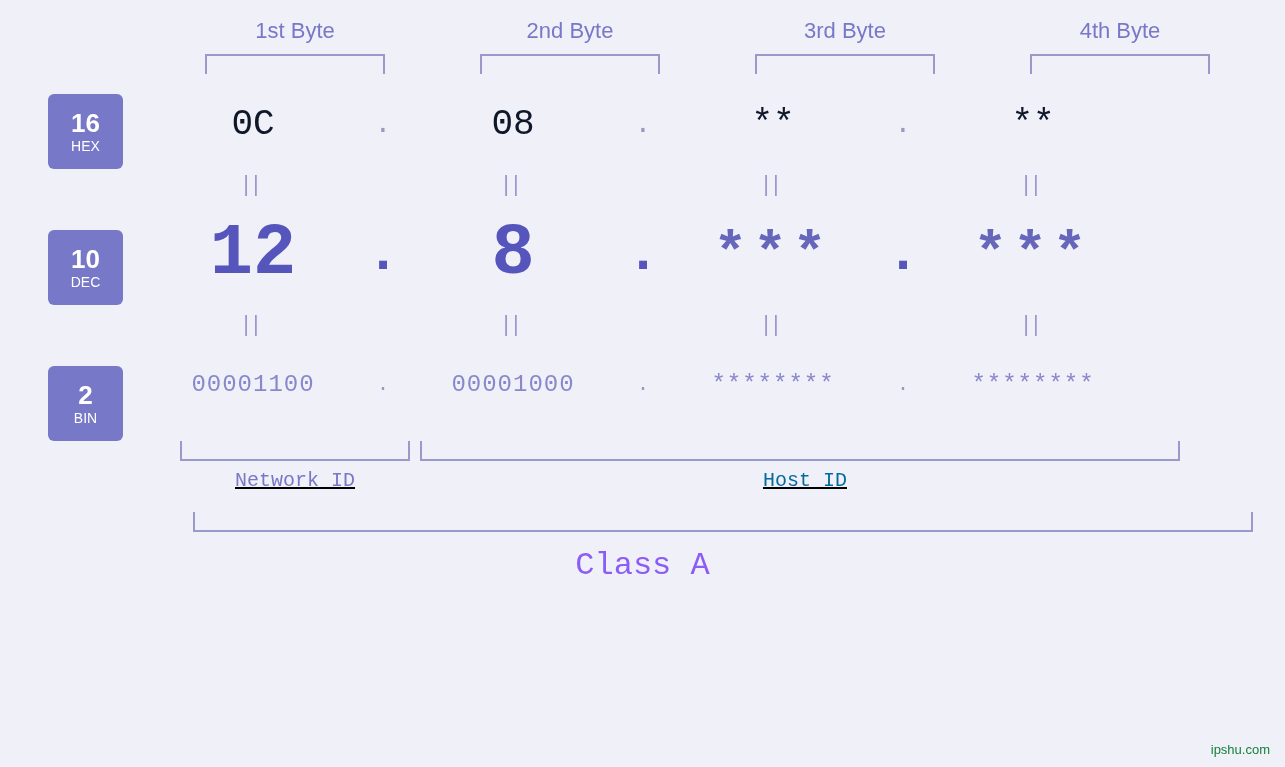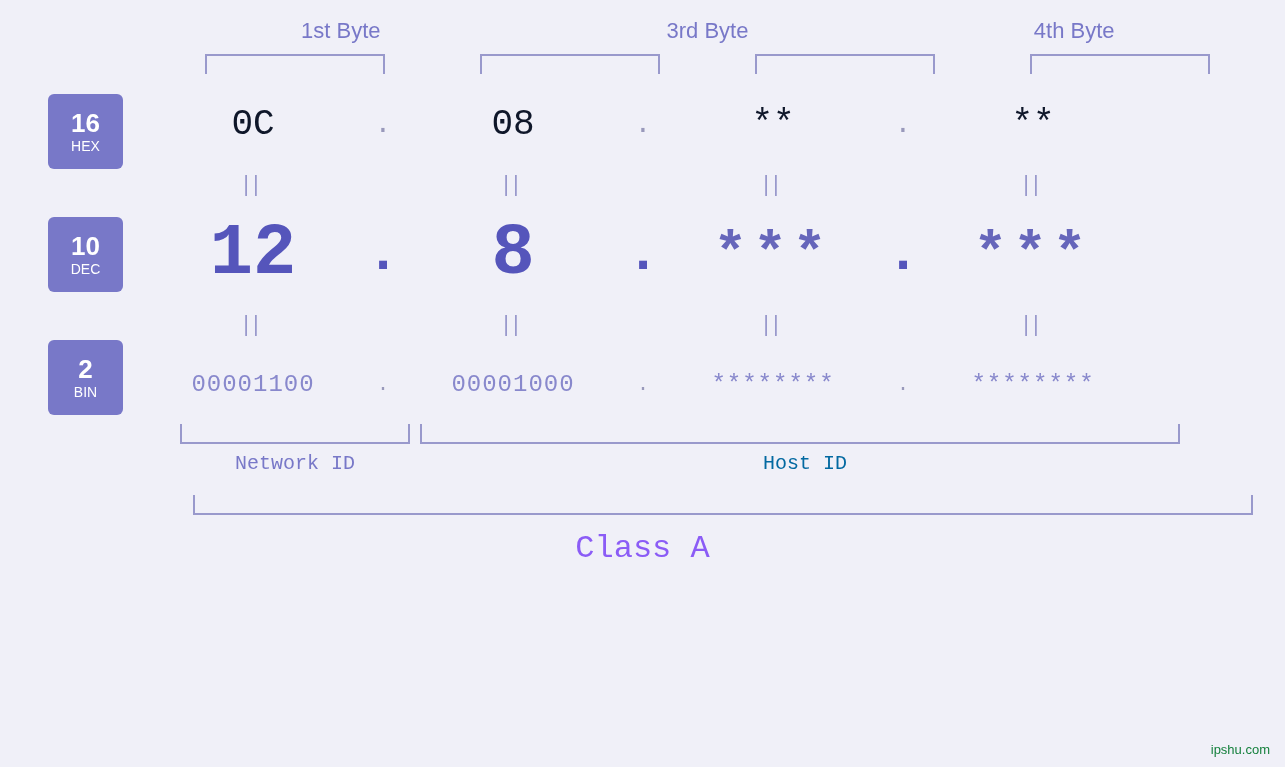--- a/index.html
+++ b/index.html
@@ -201,20 +201,21 @@
       width: 760px;
       height: 20px;
       border: 2px solid #9999cc;
       border-top: none;
       margin-left: 10px;
     }
 
     .id-labels {
       display: flex;
       margin-top: 8px;
+      text-decoration: underline;
     }
 
     .network-id-label {
       width: 230px;
       text-align: center;
       color: #7878c8;
       font-size: 20px;
       font-family: 'Courier New', monospace;
     }
 
@@ -257,34 +258,35 @@
       font-family: Arial, sans-serif;
     }
   </style>
 </head>
 <body>
 
 <div class="main-container">
 
   <div class="byte-headers">
     <div class="byte-label">1st Byte</div>
+    <div class="byte-label">2nd Byte</div>
     <div class="byte-label">3rd Byte</div>
     <div class="byte-label">4th Byte</div>
   </div>
 
   <div class="top-brackets">
     <div class="bracket-top"></div>
     <div class="bracket-top"></div>
     <div class="bracket-top"></div>
     <div class="bracket-top"></div>
   </div>
 
   <div style="display:flex; width:1285px; margin-top:10px; flex-direction:row;">
 
-    <div style="display:flex; flex-direction:column; margin-left:48px; gap:48px; padding-top:10px;">
+    <div style="display:flex; flex-direction:column; margin-left:48px; gap:61px; padding-top:10px;">
       <div class="base-badge">
         <span class="base-number">16</span>
         <span class="base-name">HEX</span>
       </div>
       <div class="base-badge">
         <span class="base-number">10</span>
         <span class="base-name">DEC</span>
       </div>
       <div class="base-badge">
         <span class="base-number">2</span>

